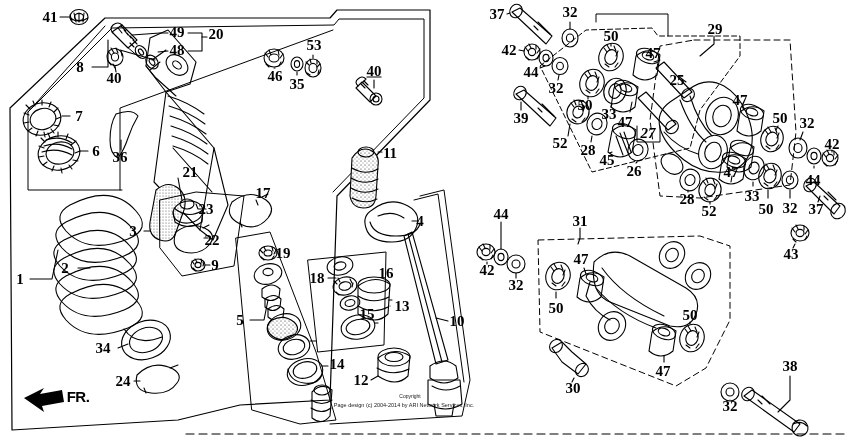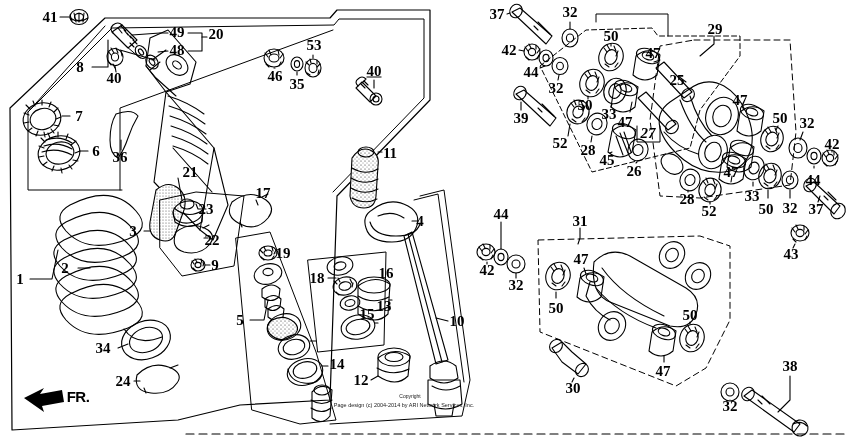--- a/index.html
+++ b/index.html
@@ -642,21 +642,21 @@
       <div class="callout cn" style="left: 206px; top: 209px;">23</div>
       <div class="callout cn" style="left: 420px; top: 221px;">4</div>
       <div class="callout cn" style="left: 212px; top: 240px;">22</div>
       <div class="callout cn" style="left: 133px; top: 231px;">3</div>
       <div class="callout cn" style="left: 283px; top: 253px;">19</div>
       <div class="callout cn" style="left: 215px; top: 265px;">9</div>
       <div class="callout cn" style="left: 65px; top: 268px;">2</div>
       <div class="callout cn" style="left: 20px; top: 279px;">1</div>
       <div class="callout cn" style="left: 317px; top: 278px; text-align: right;">18</div>
       <div class="callout cn" style="left: 386px; top: 273px;">16</div>
-      <div class="callout cn" style="left: 384px; top: 306px;">13</div>
+      <div class="callout cn" style="left: 402px; top: 306px;">13</div>
       <div class="callout cn" style="left: 240px; top: 320px;">5</div>
       <div class="callout cn" style="left: 325px; top: 314px; margin-left: 42px;">15</div>
       <div class="callout cn" style="left: 457px; top: 321px;">10</div>
       <div class="callout cn" style="left: 103px; top: 348px;">34</div>
       <div class="callout cn" style="left: 337px; top: 364px;">14</div>
       <div class="callout cn" style="left: 123px; top: 381px;">24</div>
       <div class="callout cn" style="left: 361px; top: 380px;">12</div>
       <div class="callout cn" style="left: 497px; top: 14px;">37</div>
       <div class="callout cn" style="left: 570px; top: 12px;">32</div>
       <div class="callout cn" style="left: 611px; top: 36px;">50</div>

